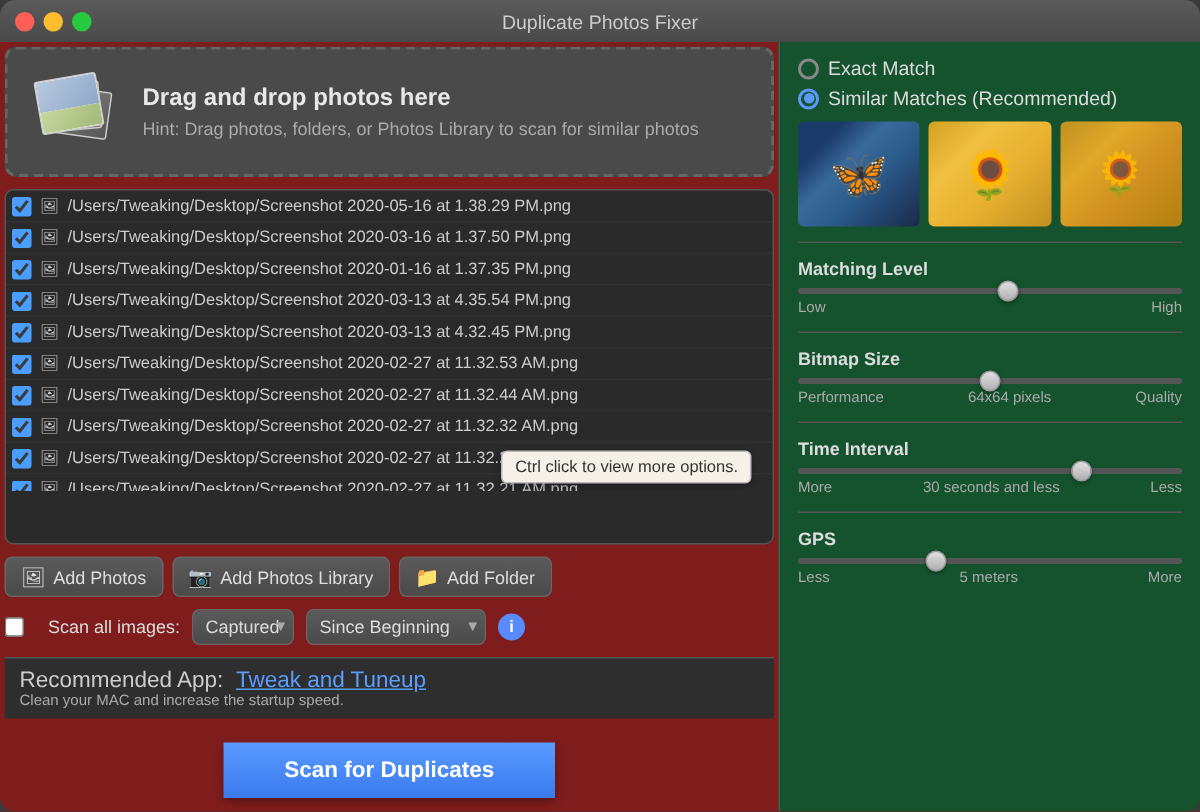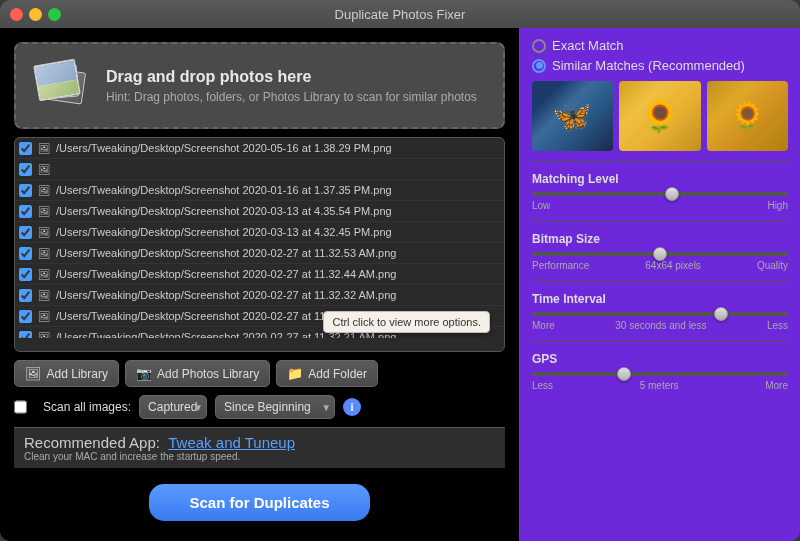--- a/index.html
+++ b/index.html
@@ -40,24 +40,24 @@
       font-size: 13px;
       font-weight: 500;
     }
     .main-content {
       display: flex;
       height: calc(541px - 28px);
     }
     
     .left-panel {
       width: 519px;
-      background: #000000;
+      background: #7f1d1d;
       display: flex;
       flex-direction: column;
-      padding: 14px;
+      padding: 3px;
       gap: 8px;
     }
     
     .drop-zone {
       background: #4a4a4a;
       border-radius: 8px;
       border: 2px dashed #666;
       display: flex;
       align-items: center;
       padding: 14px 16px;
@@ -265,32 +265,32 @@
     .scan-btn-container {
       display: flex;
       justify-content: center;
       align-items: center;
       padding: 8px 0 6px;
     }
     .scan-for-dup-btn {
       background: linear-gradient(to bottom, #5a9aff, #3a7aef);
       color: white;
       border: none;
-      border-radius: 15px;
+      border-radius: 0;
       padding: 10px 40px;
       font-size: 15px;
       font-weight: 600;
       cursor: pointer;
       box-shadow: 0 2px 6px rgba(0,0,0,0.4);
     }
 
     
     .right-panel {
       width: 281px;
-      background: #6d28d9;
+      background: #14532d;
       border-left: 1px solid #555;
       display: flex;
       flex-direction: column;
       padding: 10px 12px;
       gap: 8px;
       overflow-y: auto;
     }
     
     .match-type {
       display: flex;
@@ -442,20 +442,21 @@
       <div class="file-list" id="file-list">
 
       <div class="file-item">
             <input type="checkbox" class="file-checkbox" checked="" style="">
             <div class="file-icon">🖼</div>
             <span class="file-path">/Users/Tweaking/Desktop/Screenshot 2020-05-16 at 1.38.29 PM.png</span>
           </div>
           <div class="file-item">
             <input type="checkbox" class="file-checkbox" checked="" style="">
             <div class="file-icon">🖼</div>
+            <span class="file-path">/Users/Tweaking/Desktop/Screenshot 2020-03-16 at 1.37.50 PM.png</span>
           </div>
           <div class="file-item">
             <input type="checkbox" class="file-checkbox" checked="" style="">
             <div class="file-icon">🖼</div>
             <span class="file-path">/Users/Tweaking/Desktop/Screenshot 2020-01-16 at 1.37.35 PM.png</span>
           </div>
           <div class="file-item">
             <input type="checkbox" class="file-checkbox" checked="" style="">
             <div class="file-icon">🖼</div>
             <span class="file-path">/Users/Tweaking/Desktop/Screenshot 2020-03-13 at 4.35.54 PM.png</span>
@@ -490,21 +491,21 @@
             <div class="file-icon">🖼</div>
             <span class="file-path">/Users/Tweaking/Desktop/Screenshot 2020-02-27 at 11.32.21 AM.png</span>
             <div class="tooltip">Ctrl click to view more options.</div>
           </div>
         </div>
     </div>
 
     <div class="bottom-buttons">
       <button class="action-btn">
         <span class="btn-icon">🖼</span>
-        <span>Add Library</span>
+        <span>Add Photos</span>
       </button>
       <button class="action-btn">
         <span class="btn-icon">📷</span>
         <span>Add Photos Library</span>
       </button>
       <button class="action-btn">
         <span class="btn-icon">📁</span>
         <span>Add Folder</span>
       </button>
     </div>

